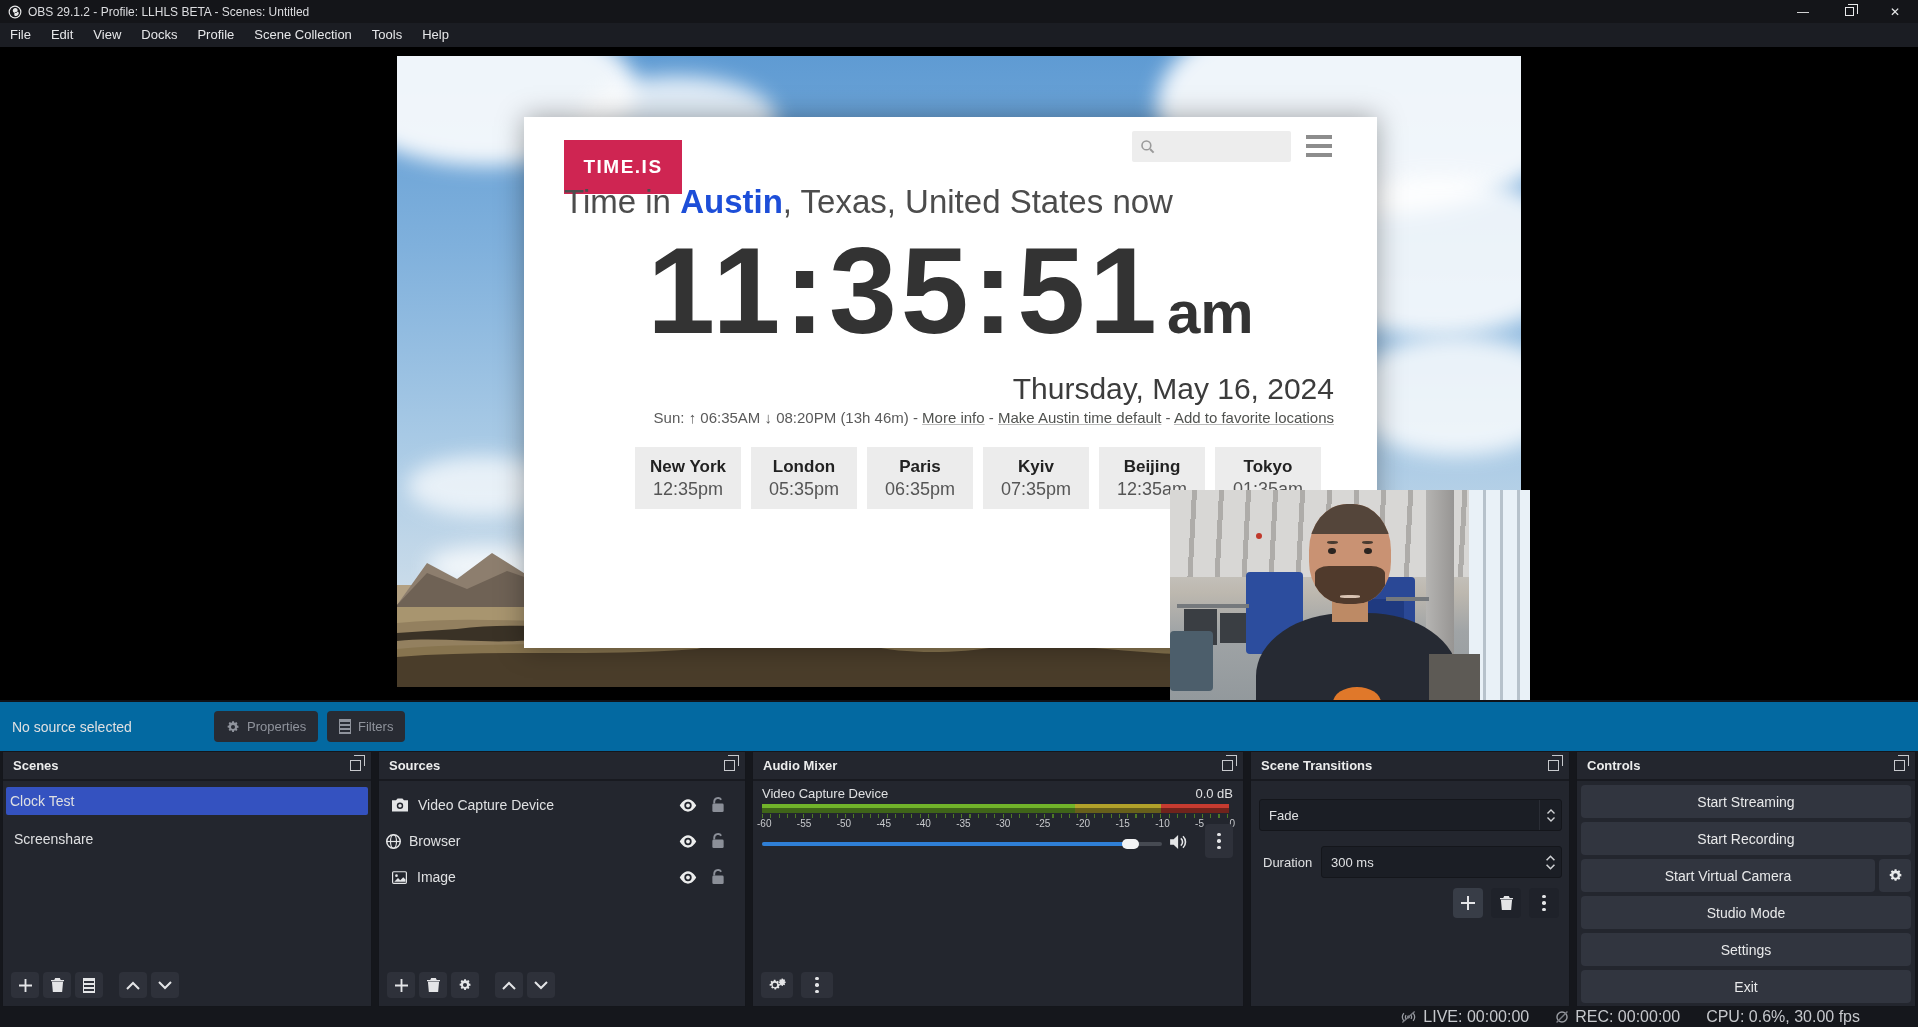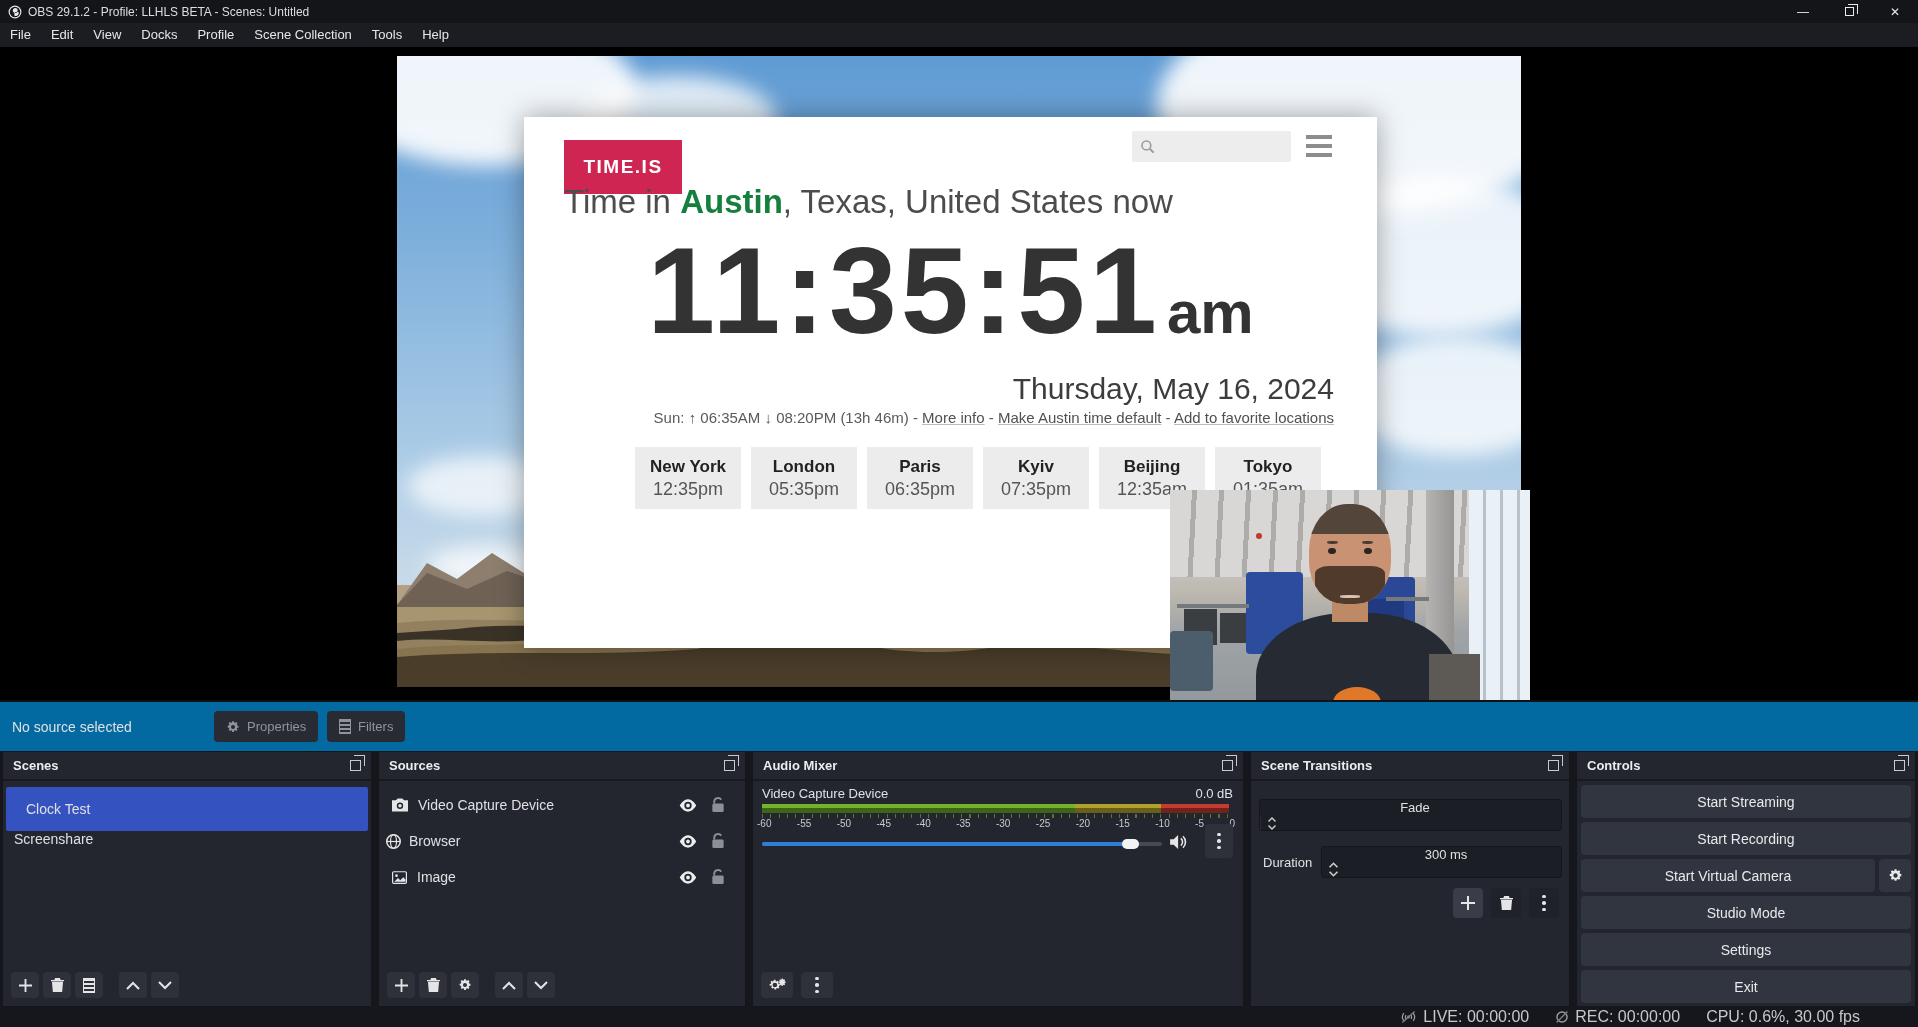--- a/index.html
+++ b/index.html
@@ -23,21 +23,21 @@
             background:linear-gradient(180deg,#5f9bd3 0%,#7fb0dc 30%,#a7c9e5 60%,#cfdeea 88%,#d8e2e8 100%); }
   .cloud { position:absolute; background:#fff; border-radius:50%; filter:blur(10px); opacity:.9; }
   .desert { left:0; bottom:0; width:1124px; height:142px; }
   
   .page { left:127px; top:61px; width:853px; height:531px; background:#fff; box-shadow:0 0 26px rgba(0,0,0,.35); }
   .ti-logo { left:40px; top:23px; width:118px; height:54px; background:#cf2552; color:#fff; display:flex; align-items:center; justify-content:center; font-weight:bold; font-size:19px; letter-spacing:1.5px; }
   .ti-search { left:608px; top:14px; width:159px; height:31px; background:#ededed; border-radius:2px; display:flex; align-items:center; padding-left:8px; }
   .ti-burger { left:782px; top:18px; width:26px; height:22px; display:flex; flex-direction:column; justify-content:space-between; }
   .ti-burger span { display:block; height:4px; background:#8d8d8d; }
   .ti-heading { left:40px; top:66px; width:780px; font-size:33px; color:#4c4c4c; }
-  .ti-heading b { color:#15803d; }
+  .ti-heading b { color:#1d4ed8; }
   .ti-clockrow { left:0; top:104px; width:853px; text-align:center; color:#333; }
   .ti-clock { font-size:122px; font-weight:bold; letter-spacing:4px; }
   .ti-ampm { font-size:60px; font-weight:bold; margin-left:6px; }
   .ti-date { left:0; top:255px; width:810px; text-align:right; font-size:30px; color:#3c3c3c; }
   .ti-sun { left:0; top:292px; width:810px; text-align:right; font-size:15px; color:#5a5a5a; }
   .ti-sun .lnk { color:#50524f; text-decoration:underline; text-decoration-color:#bbb; }
   .ti-cities { left:111px; top:330px; width:686px; display:flex; gap:10px; }
   .city { width:106px; height:62px; background:#ececec; display:flex; flex-direction:column; align-items:center; justify-content:center; }
   .city .cn { font-weight:bold; font-size:17px; color:#222; }
   .city .ct { font-size:18px; color:#555; margin-top:2px; }
@@ -90,21 +90,21 @@
   .meter .lo { height:5px; background:linear-gradient(90deg,#3f6419 0 67%,#675f1b 67% 85.5%,#70231c 85.5% 100%); }
   .tickmarks { position:absolute; left:9px; top:62px; width:467px; height:4px;
      background:repeating-linear-gradient(90deg,#4d7a25 0 1px,transparent 1px 8.3px); }
   .ticklabels { position:absolute; left:4px; top:66px; width:478px; display:flex; justify-content:space-between; font-size:10px; color:#c8cacd; }
   .volrow { position:absolute; left:9px; top:84px; width:420px; height:16px; }
   .voltrack { position:absolute; left:0; top:6px; width:400px; height:4px; border-radius:2px; background:#464a52; }
   .volfill { position:absolute; left:0; top:0; height:4px; width:92%; border-radius:2px; background:#2f7fd6; }
   .volhandle { position:absolute; left:calc(92% - 8px); top:-3px; width:17px; height:10px; border-radius:5px; background:#f2f3f4; }
 
   
-  .combo { position:absolute; background:#1b1e25; border:1px solid #14161b; border-radius:3px; color:#dfe0e2; font-size:13px; display:flex; align-items:center;flex-direction:column; }
+  .combo { position:absolute; background:#1b1e25; border:1px solid #14161b; border-radius:3px; color:#dfe0e2; font-size:13px; display:flex; align-items:center; }
   .combo .val { padding-left:9px; flex:1; }
   .spin { width:22px; align-self:stretch; border-left:1px solid #2a2d35; display:flex; flex-direction:column; align-items:center; justify-content:center; gap:3px; color:#cfd1d4; }
 
   
   .ctl-btn { position:absolute; left:4px; width:330px; height:33px; background:#31353f; border-radius:4px; color:#e8e9ea; font-size:14px; display:flex; align-items:center; justify-content:center; }
 
   
   .statusbar { left:0; top:1007px; width:1918px; height:20px; background:#15171c; display:flex; align-items:center; justify-content:flex-end; color:#c5c7cb; font-size:16px; }
   .sb-group { display:flex; align-items:center; gap:6px; margin-right:26px; }
   .sb-stats { margin-right:58px; }
@@ -256,21 +256,21 @@
       <span class="filter-glyph" style="border-color:#8f939c;background:repeating-linear-gradient(180deg,#8f939c 0 2px,transparent 2px 4px);"></span>
       <span>Filters</span>
     </div>
   </div>
 
   <div class="abs dock" style="left:2px; top:751px; width:370px; height:256px;">
     <div class="dock-header">
       <span>Scenes</span>
       <span class="popout"></span>
     </div>
-    <div class="list-row row-sel" style="top:35px; height:44px; padding-left:20px;">
+    <div class="list-row row-sel" style="top:35px; height:28px; padding-left:4px;">
         <span>Clock Test</span>
       </div>
     <div class="list-row" style="top:71px; height:32px; padding-left:11px;">
         <span>Screenshare</span>
       </div>
     <div class="sq-btn" style="left:8px; bottom:8px;">
         <svg width="13" height="13" viewBox="0 0 14 14">
           <path d="M6 0h2v14H6z M0 6h14v2H0z" fill="#e4e5e7"></path>
         </svg>
       </div>

